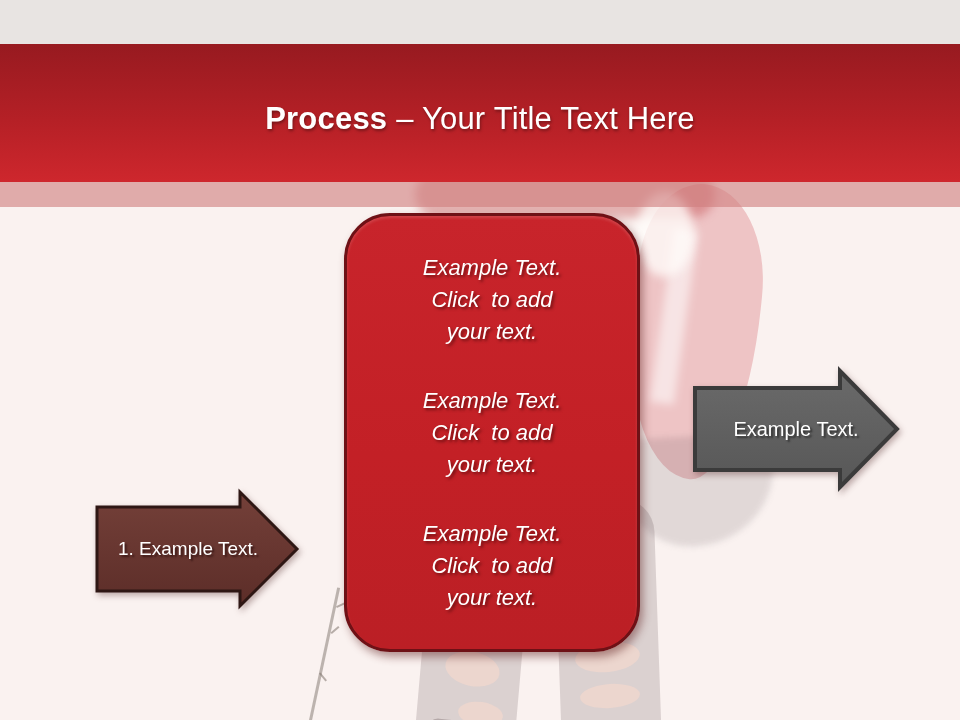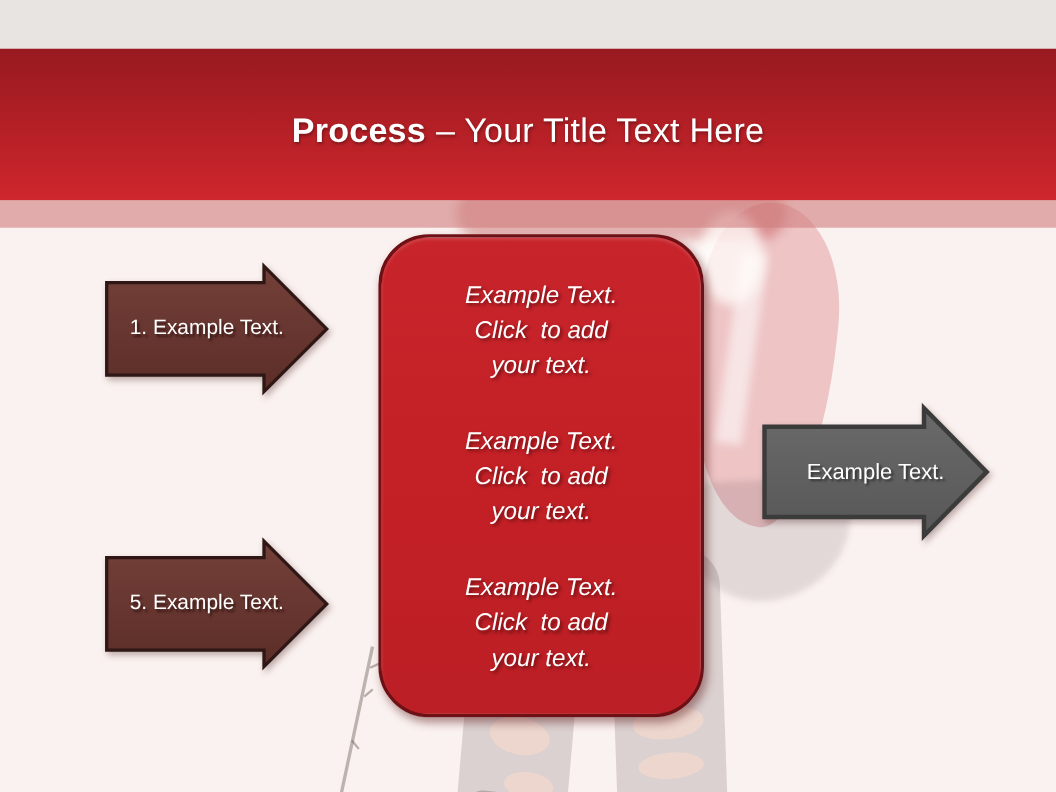--- a/index.html
+++ b/index.html
@@ -120,33 +120,27 @@
   </div>
 
   <div class="pink-strip"></div>
 
   <header class="title-band">
     <h1 class="slide-title"><span class="title-bold">Process</span><span>– Your Title Text Here</span></h1>
   </header>
 
   <div class="layer shapes">
 
-    <div class="step" style="top:198px">
-      <svg width="200" height="114" viewBox="0 0 200 114">
-        <polygon points="0,15 143,15 143,0 200,57 143,114 143,99 0,99" fill="url(#stepGrad)" stroke="#2E1714" stroke-width="3" stroke-linejoin="miter"></polygon>
-      </svg>
-      <div class="step-label">1. Example Text.</div>
-    </div>
 
 
     <div class="step" style="top:448px">
       <svg width="200" height="114" viewBox="0 0 200 114">
         <polygon points="0,15 143,15 143,0 200,57 143,114 143,99 0,99" fill="url(#stepGrad)" stroke="#2E1714" stroke-width="3" stroke-linejoin="miter"></polygon>
       </svg>
-      <div class="step-label">5. Example Text.</div>
+      <div class="step-label">1. Example Text.</div>
     </div>
 
     <div class="center-box">
       <div class="para">
         <div class="line">Example Text.</div>
         <div class="line">Click  to add</div>
         <div class="line">your text.</div>
       </div>
       <div class="para">
         <div class="line">Example Text.</div>

